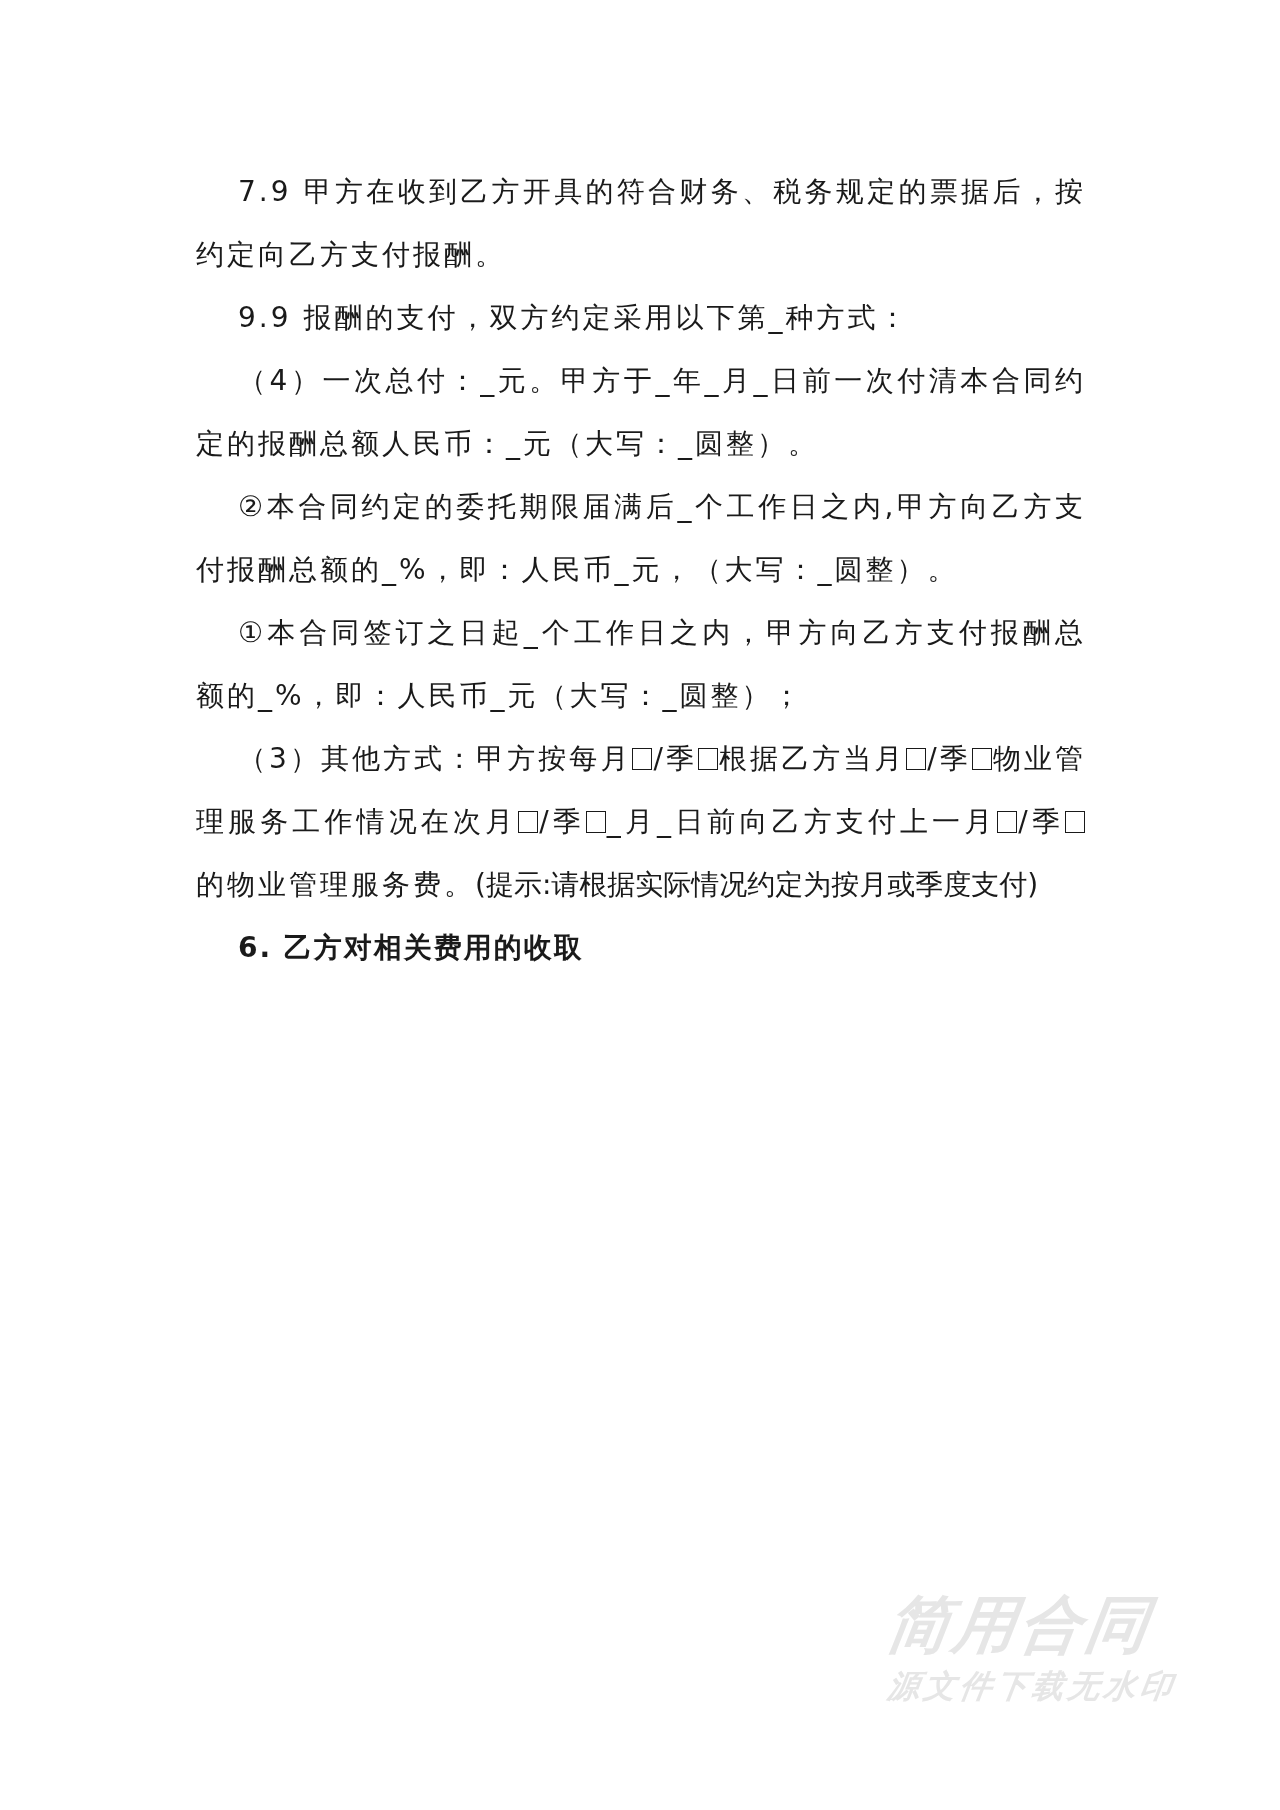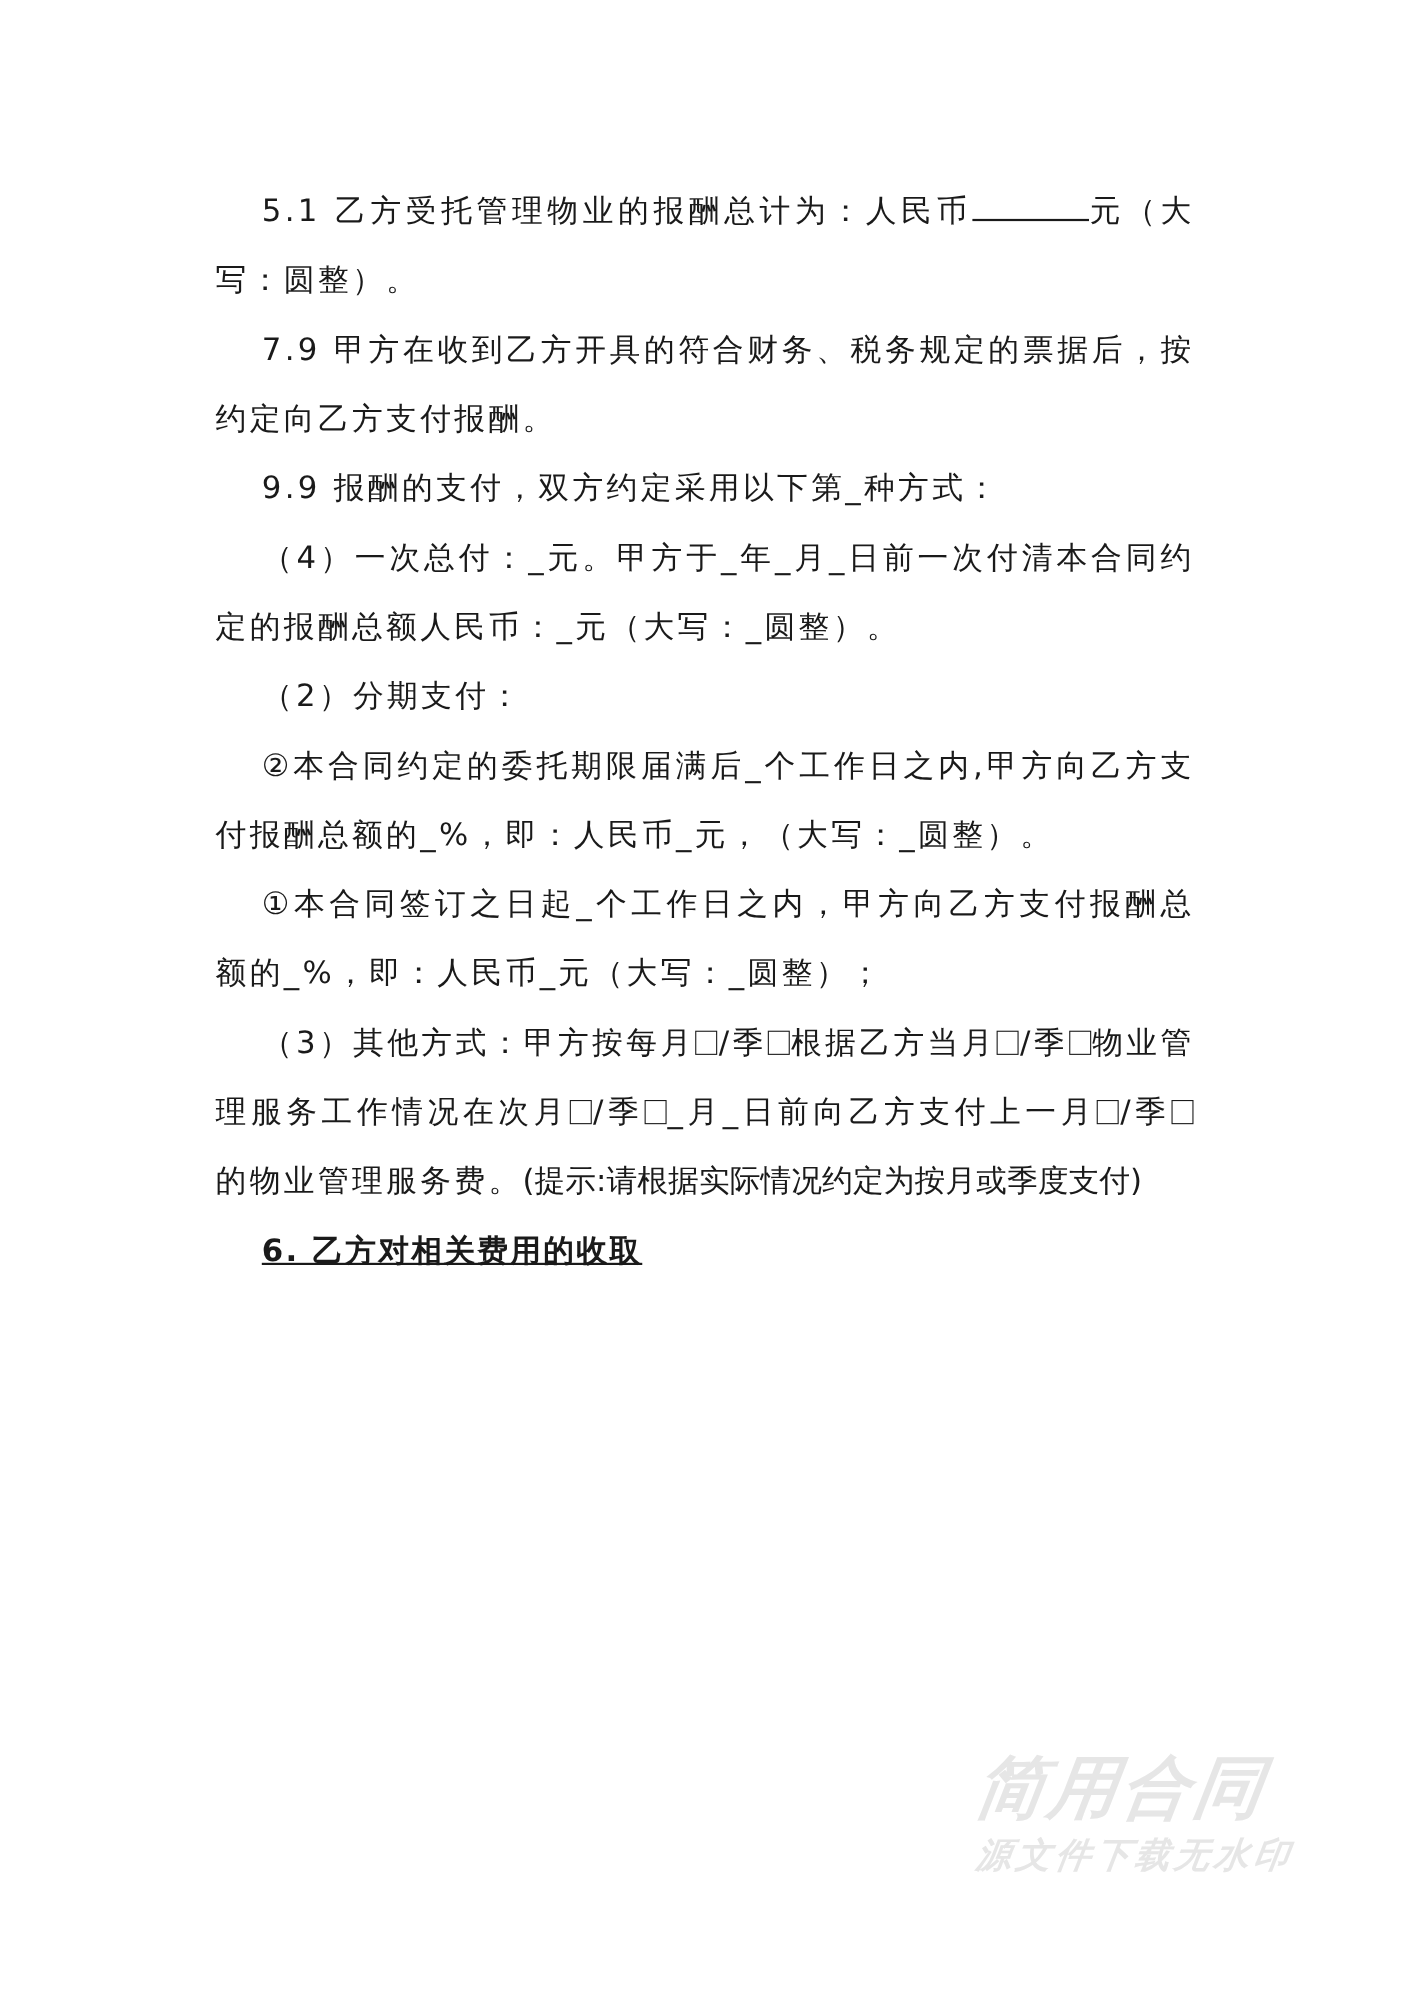--- a/index.html
+++ b/index.html
@@ -27,21 +27,20 @@
       letter-spacing: 3px;
       text-align: justify;
       text-align-last: left;
       margin: 0;
       word-break: break-all;
     }
     .indent { text-indent: 42px; }
     .heading {
       font-weight: bold;
       letter-spacing: 2px;
-      text-decoration: underline;
     }
     .hint {
       font-weight: normal;
       letter-spacing: 0px;
     }
     .blank-long {
       display: inline-block;
       width: 106px;
       border-bottom: 2px solid #1a1a1a;
       height: 24px;
@@ -78,29 +77,27 @@
       line-height: 48px;
       letter-spacing: 4px;
       transform: skewX(-8deg);
     }
   </style>
 </head>
 <body>
 
 <div class="page">
 
-  <p class="para indent"><span>5.1 乙方受托管理物业的报酬总计为：人民币</span><span class="blank-long"></span><span>元（大写：圆整）。</span></p>
 
   <p class="para indent">7.9 甲方在收到乙方开具的符合财务、税务规定的票据后，按约定向乙方支付报酬。</p>
 
   <p class="para indent">9.9 报酬的支付，双方约定采用以下第_种方式：</p>
 
   <p class="para indent">（4）一次总付：_元。甲方于_年_月_日前一次付清本合同约定的报酬总额人民币：_元（大写：_圆整）。</p>
 
-  <p class="para indent">（2）分期支付：</p>
 
   <p class="para indent">②本合同约定的委托期限届满后_个工作日之内,甲方向乙方支付报酬总额的_%，即：人民币_元，（大写：_圆整）。</p>
 
   <p class="para indent">①本合同签订之日起_个工作日之内，甲方向乙方支付报酬总额的_%，即：人民币_元（大写：_圆整）；</p>
 
   <p class="para indent"><span>（3）其他方式：甲方按每月</span><span class="box"></span><span>/季</span><span class="box"></span><span>根据乙方当月</span><span class="box"></span><span>/季</span><span class="box"></span><span>物业管理服务工作情况在次月</span><span class="box"></span><span>/季</span><span class="box"></span><span>_月_日前向乙方支付上一月</span><span class="box"></span><span>/季</span><span class="box"></span><span>的物业管理服务费。</span><span class="hint">(提示:请根据实际情况约定为按月或季度支付)</span></p>
 
 
   <p class="para indent heading">6. 乙方对相关费用的收取</p>
 

